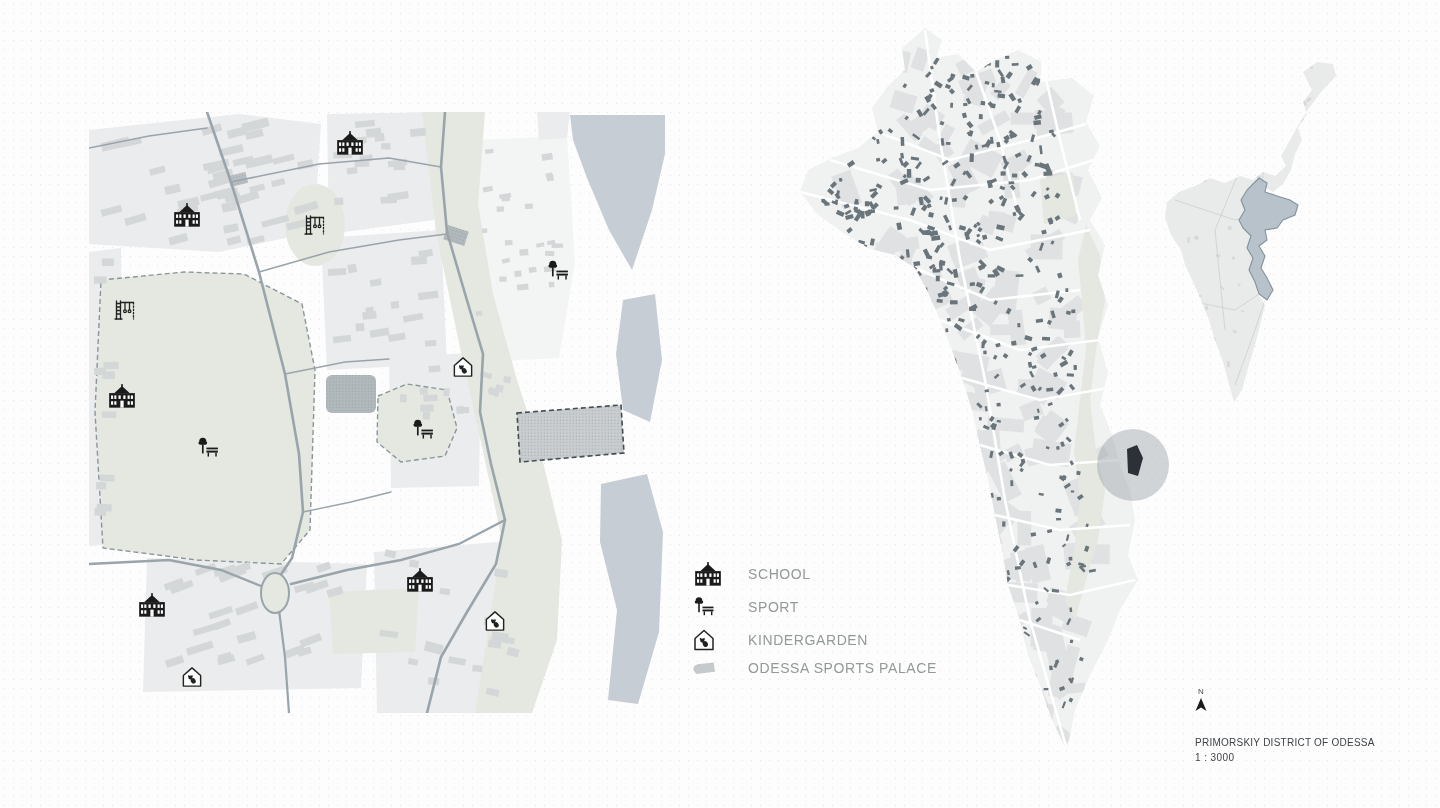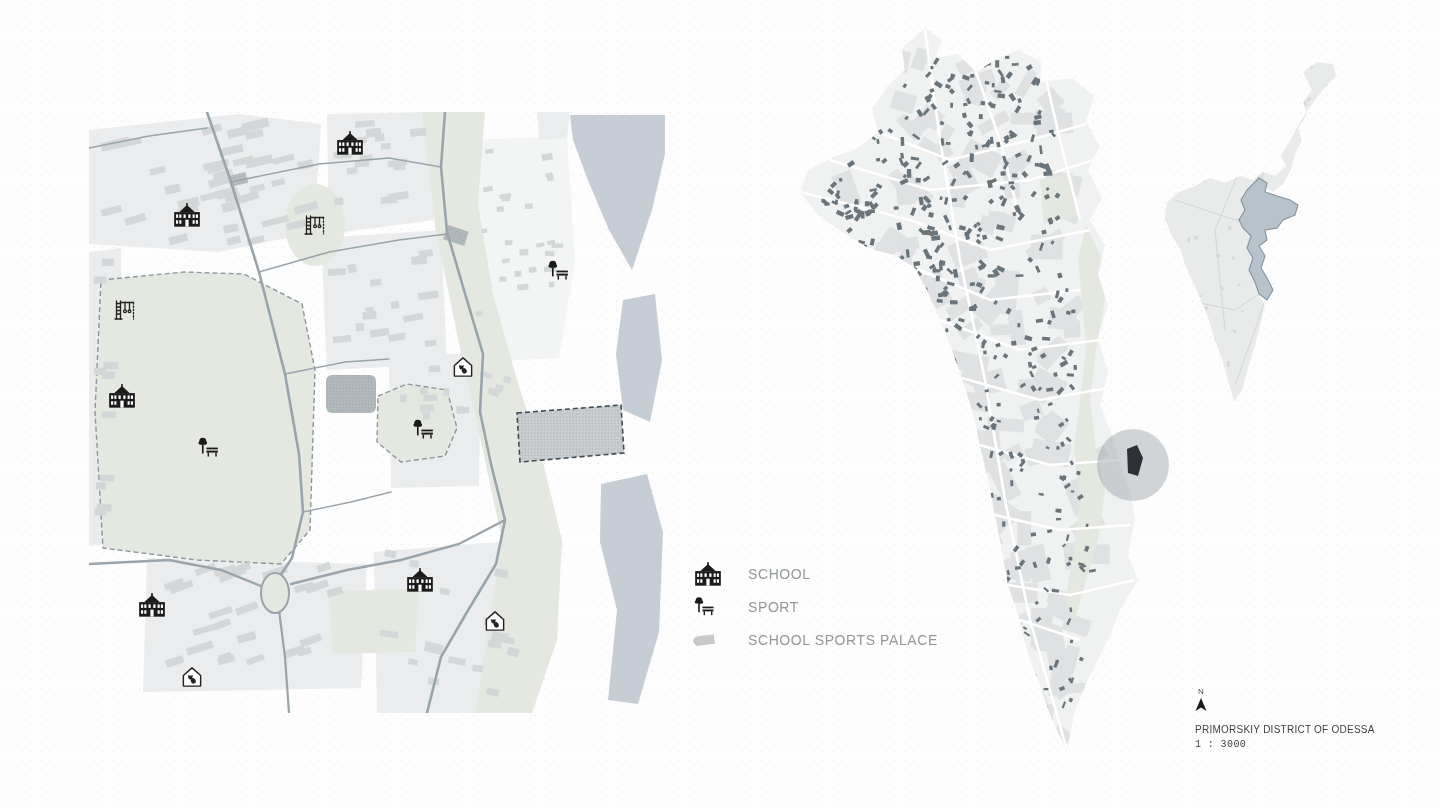--- a/index.html
+++ b/index.html
@@ -25,22 +25,22 @@
   .lg-ic{width:24px;height:24px;}
   .lg-row:nth-child(1) .lg-ic{width:32px;height:28px;}
   .lg-row:nth-child(5) .lg-ic{width:42px;height:25px;}
   .lg-label{
     font-size:14px;letter-spacing:0.6px;color:#939899;
     margin-left:14px;white-space:nowrap;
   }
   .caption{position:absolute;left:1195px;top:687px;color:#3d4247;}
   .n-label{font-size:8px;letter-spacing:.5px;color:#4a4a4a;margin-left:3px;}
   .n-arrow{display:block;margin-top:2px;margin-left:0px;}
-  .cap-title{font-size:10px;letter-spacing:0.25px;margin-top:13px;white-space:nowrap;}
-  .cap-scale{font-size:10px;letter-spacing:0.4px;margin-top:4px;font-family:Liberation Mono, monospace;}
+  .cap-title{font-size:10px;letter-spacing:0.25px;margin-top:26px;white-space:nowrap;}
+  .cap-scale{font-size:10px;letter-spacing:0.4px;margin-top:4px;}
   .sym-defs{position:absolute;width:0;height:0;overflow:hidden;}
 </style>
 </head>
 <body>
 
 <svg class="sym-defs" aria-hidden="true">
   <defs>
     <pattern id="pat-dots" width="3.2" height="3.2" patternUnits="userSpaceOnUse">
       <circle cx="1" cy="1" r="0.6" fill="#8f979b" opacity="0.7"></circle>
     </pattern>
@@ -990,25 +990,33 @@
     <div class="lg-row">
       <span class="lg-icbox">
           <svg class="lg-ic" viewBox="0 0 24 24">
             <use href="#icon-park"></use>
           </svg>
         </span>
       <span class="lg-label">SPORT</span>
     </div>
     <div class="lg-row">
       <span class="lg-icbox">
+          <svg class="lg-ic" viewBox="0 0 24 24">
+            <use href="#icon-kinder"></use>
+          </svg>
+        </span>
+      <span class="lg-label">KINDERGARDEN</span>
+    </div>
+    <div class="lg-row">
+      <span class="lg-icbox">
           <svg class="lg-ic" viewBox="0 0 44 26">
             <use href="#icon-palace-swatch"></use>
           </svg>
         </span>
-      <span class="lg-label">SCHOOL SPORTS PALACE</span>
+      <span class="lg-label">ODESSA SPORTS PALACE</span>
     </div>
   </div>
 
   <div class="caption">
     <div class="n-label">N</div>
     <svg class="n-arrow" width="12" height="13" viewBox="0 0 12 13">
       <polygon points="6,0 11.5,13 6,9.5 0.5,13" fill="#1b1b1b"></polygon>
     </svg>
     <div class="cap-title">PRIMORSKIY DISTRICT OF ODESSA</div>
     <div class="cap-scale">1 : 3000</div>

